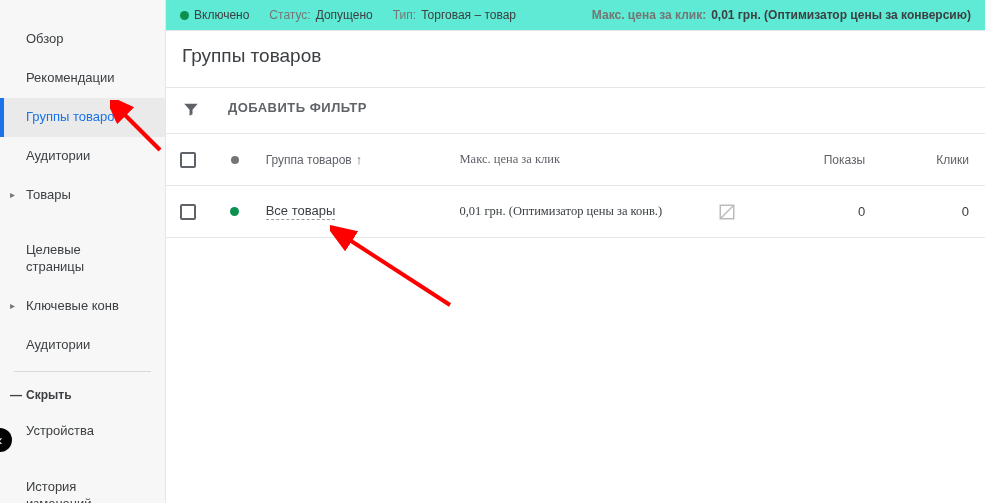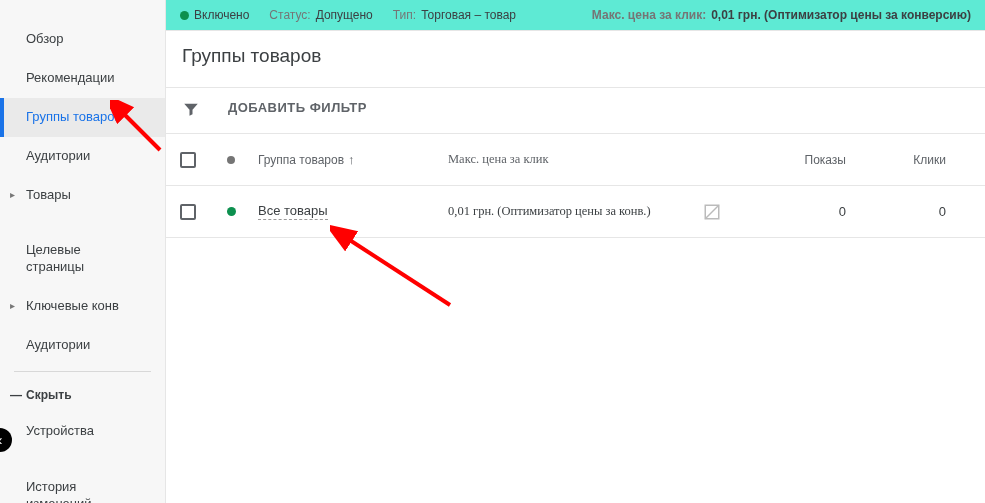--- a/index.html
+++ b/index.html
@@ -147,20 +147,21 @@
     
     .table {
       display: flex;
       flex-direction: column;
     }
     .table-row {
       display: flex;
       align-items: center;
       border-bottom: 1px solid #e6e6e6;
       min-height: 52px;
+      justify-content: space-between;
     }
     .table-row.header {
       font-size: 12px;
       color: #5f6368;
       font-weight: 500;
     }
     .col-check {
       width: 44px;
       display: flex;
       justify-content: center;

